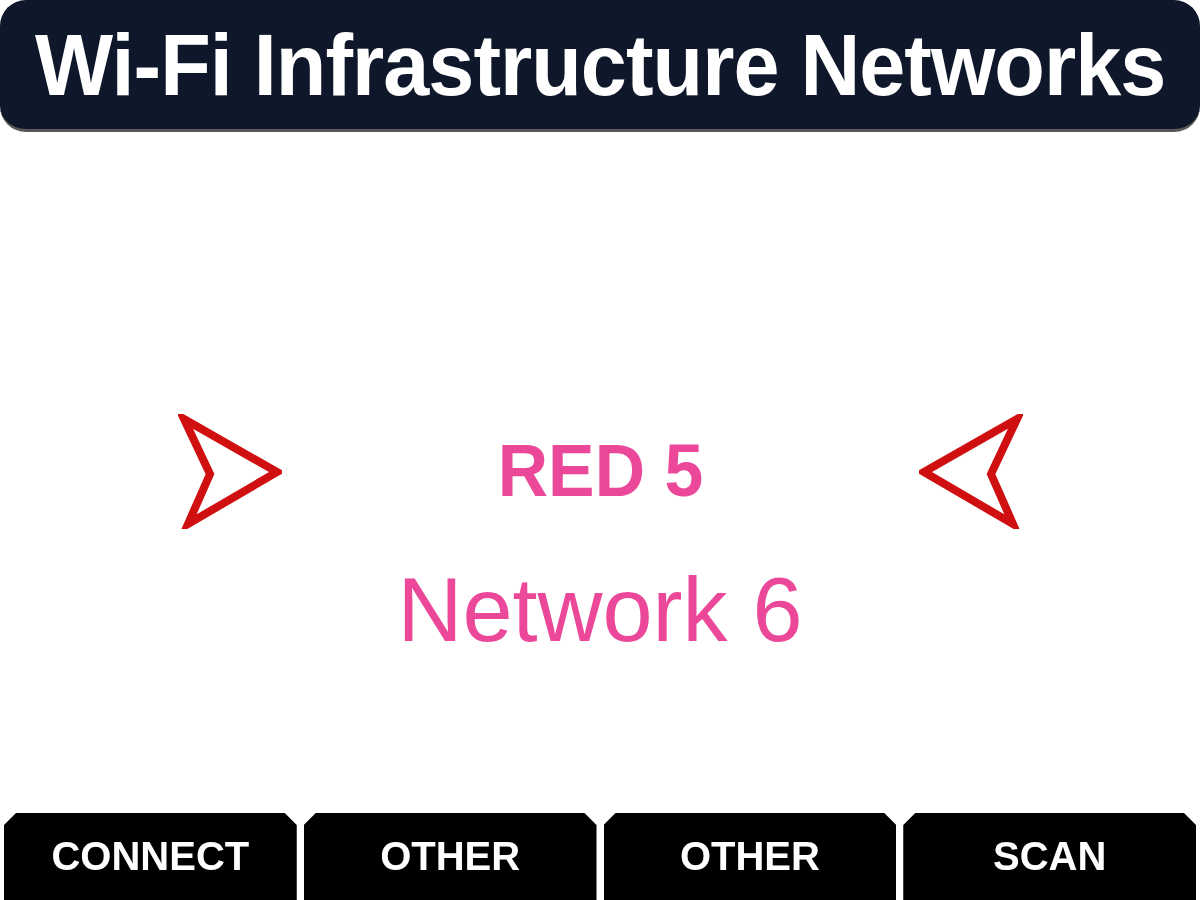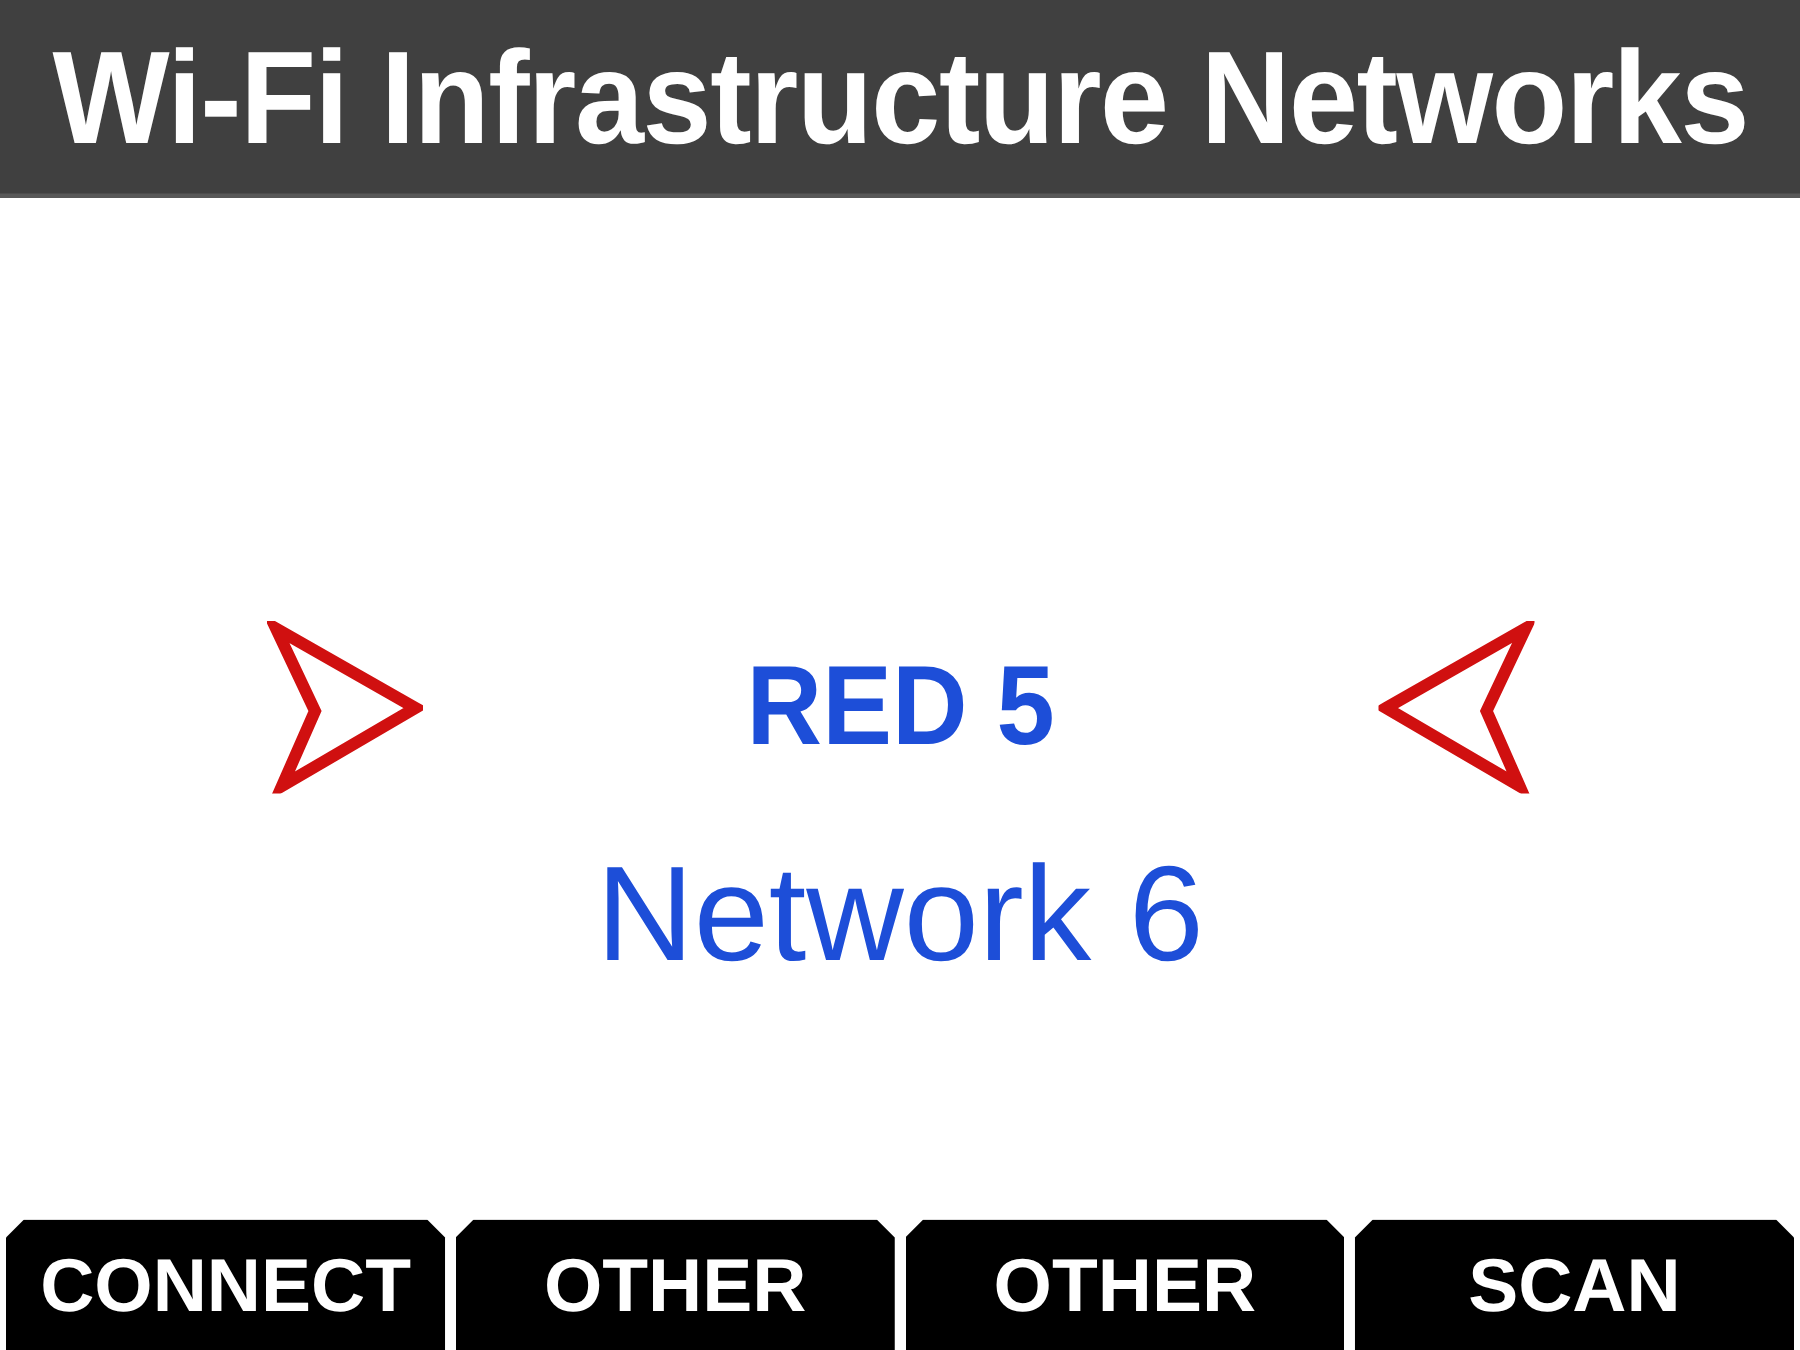--- a/index.html
+++ b/index.html
@@ -14,26 +14,27 @@
     height: 900px;
     background: #ffffff;
     overflow: hidden;
   }
 
   
   .title-bar {
     position: absolute;
     top: 0; left: 0; right: 0;
     height: 132px;
-    background: #404040;
+    background: #0f172a;
     border-bottom: 3px solid #585858;
     box-sizing: border-box;
     display: flex;
     align-items: center;
     justify-content: center;
+    border-radius: 26px;
   }
   .title-bar .title {
     color: #ffffff;
     font-size: 88px;
     font-weight: bold;
     white-space: nowrap;
     letter-spacing: -1px;
     transform: scaleX(0.94);
     transform-origin: center;
     line-height: 1;
@@ -44,21 +45,21 @@
     position: absolute;
     top: 400px;
     left: 0;
     right: 0;
   }
   .network-row {
     height: 140px;
     display: flex;
     align-items: center;
     justify-content: center;
-    color: #1d4ed8;
+    color: #ec4899;
     font-size: 90px;
     line-height: 1;
     white-space: nowrap;
   }
   .network-row.selected .net-label {
     font-size: 75px;
     font-weight: bold;
     transform: scaleX(0.93);
     transform-origin: center;
     display: inline-block;
@@ -83,21 +84,21 @@
     gap: 7px;
     padding: 0 4px;
     box-sizing: border-box;
   }
   .softkey {
     flex: 1 1 0;
     background: #000000;
     color: #ffffff;
     border: none;
     font-family: inherit;
-    font-size: 50px;
+    font-size: 40px;
     font-weight: bold;
     letter-spacing: 0px;
     display: flex;
     align-items: center;
     justify-content: center;
     clip-path: polygon(12px 0, calc(100% - 12px) 0, 100% 12px, 100% 100%, 0 100%, 0 12px);
     padding: 0;
     cursor: pointer;
   }
 </style>

